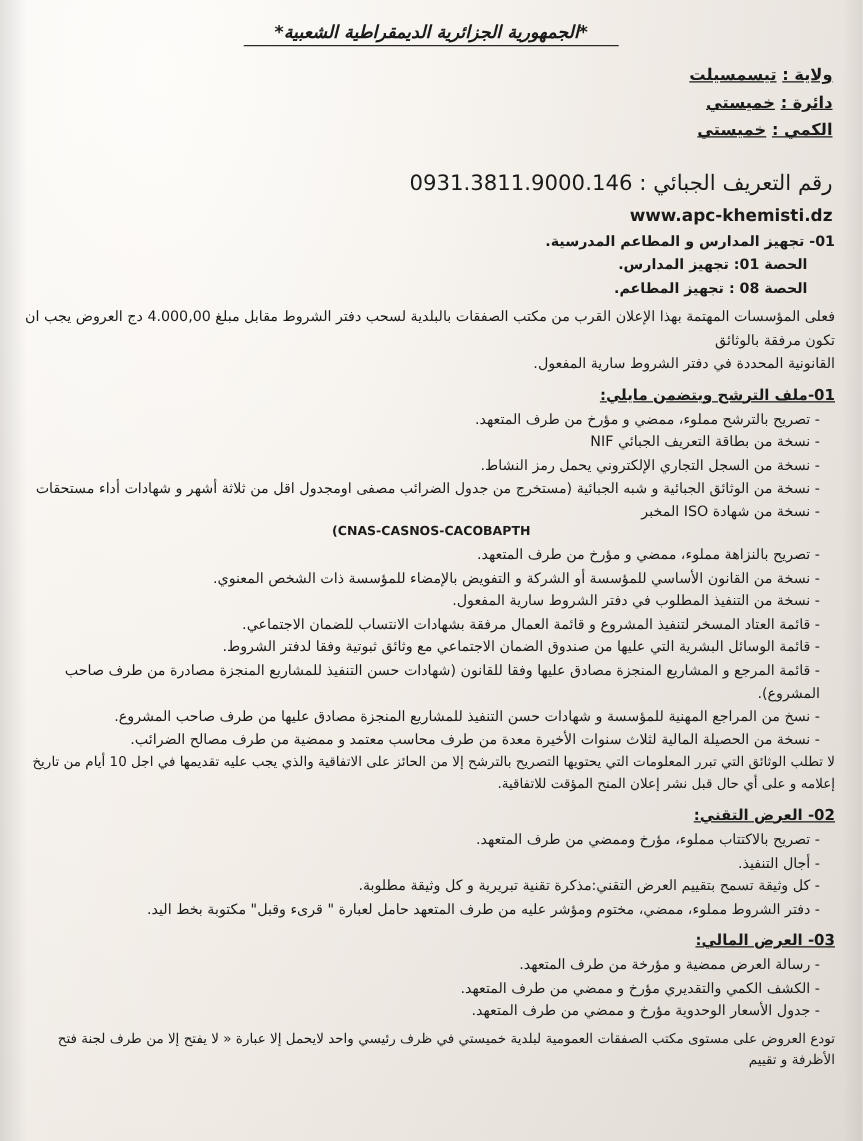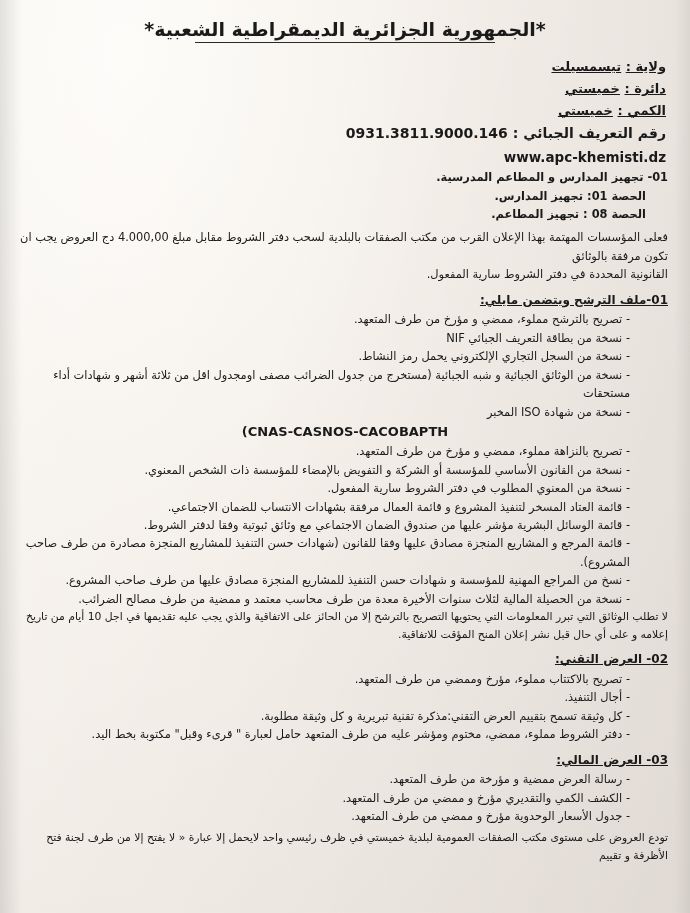--- a/index.html
+++ b/index.html
@@ -23,35 +23,35 @@
     pointer-events:none;
   }
   .page{
     position:absolute;inset:0;
     padding:12px 18px 0 18px;
     box-sizing:border-box;
   }
   .ar{ direction:rtl; text-align:right; }
 
   .hdr-title{
-    font-size:19px;font-weight:bold;text-align:center;
-    margin:6px 0 2px 0;letter-spacing:0;
+    font-size:14px;font-weight:bold;text-align:center;
+    margin:6px 0 2px 0;letter-spacing:0;font-style:italic;
   }
   .hdr-underline{
     width:300px;height:1px;background:#2a2a2a;margin:0 auto 14px auto;
   }
 
   .ident{
     margin-right:6px;
     font-size:13px;font-weight:bold;line-height:1.55;
     text-align:right;
   }
   .ident-row{ margin-bottom:2px; }
   .nif{
-    font-size:14px;font-weight:bold;margin-top:2px;direction:rtl;
+    font-size:17px;font-weight:normal;margin-top:19px;direction:rtl;
   }
   .site{
     font-size:13.5px;font-weight:bold;
     direction:ltr;text-align:right;margin-top:2px;
   }
 
   .doc-title{
     text-align:center;font-size:17px;font-weight:bold;
     margin:22px 0 4px 0;text-decoration:underline;
   }
@@ -61,24 +61,24 @@
   }
 
   .body-txt{ font-size:11.4px;line-height:1.62;text-align:right; }
   .lvl1{ margin-right:4px; }
   .lvl2{ margin-right:26px; }
   .sec{ font-weight:bold;font-size:12px;margin-top:7px; }
   .u{ text-decoration:underline; }
   .b{ font-weight:bold; }
   .ltr{ direction:ltr;unicode-bidi:embed; }
 
-  .dash{ margin-right:42px; }
+  .dash{ margin-right:16px; }
   .dash:before{ content:"- "; }
 
-  .centerline{ text-align:center;font-weight:bold;font-size:13px; }
+  .centerline{ text-align:center;font-weight:bold;font-size:10px; }
   .edge-shadow{
     position:absolute;left:0;top:0;bottom:0;width:22px;
     background:linear-gradient(90deg, rgba(0,0,0,.10), rgba(0,0,0,0));
     pointer-events:none;
   }
   .edge-shadow-r{
     position:absolute;right:0;top:0;bottom:0;width:16px;
     background:linear-gradient(270deg, rgba(0,0,0,.06), rgba(0,0,0,0));
     pointer-events:none;
   }
@@ -132,23 +132,23 @@
   <div class="body-txt">
     <div class="sec u lvl1">01-ملف الترشح  ويتضمن مايلي:</div>
     <div class="dash">تصريح بالترشح مملوء، ممضي و مؤرخ من طرف المتعهد.</div>
     <div class="dash">نسخة من بطاقة التعريف الجبائي NIF</div>
     <div class="dash">نسخة من السجل التجاري الإلكتروني يحمل رمز النشاط.</div>
     <div class="dash">نسخة من الوثائق الجبائية و شبه الجبائية (مستخرج من جدول الضرائب مصفى اومجدول اقل من ثلاثة أشهر و شهادات أداء مستحقات</div>
     <div class="dash">نسخة من شهادة ISO المخبر</div>
     <div class="centerline">CNAS-CASNOS-CACOBAPTH)</div>
     <div class="dash">تصريح بالنزاهة مملوء، ممضي و مؤرخ من طرف المتعهد.</div>
     <div class="dash">نسخة من القانون الأساسي للمؤسسة أو الشركة و التفويض بالإمضاء للمؤسسة ذات الشخص المعنوي.</div>
-    <div class="dash">نسخة من المعنوي المطلوب في دفتر الشروط سارية المفعول.</div>
+    <div class="dash">نسخة من التنفيذ المطلوب في دفتر الشروط سارية المفعول.</div>
     <div class="dash">قائمة العتاد المسخر لتنفيذ المشروع و قائمة العمال مرفقة بشهادات الانتساب للضمان الاجتماعي.</div>
-    <div class="dash">قائمة الوسائل البشرية مؤشر عليها من صندوق الضمان الاجتماعي مع وثائق ثبوتية وفقا لدفتر الشروط.</div>
+    <div class="dash">قائمة الوسائل البشرية التي عليها من صندوق الضمان الاجتماعي مع وثائق ثبوتية وفقا لدفتر الشروط.</div>
     <div class="dash">قائمة المرجع و المشاريع المنجزة مصادق عليها وفقا للقانون (شهادات حسن التنفيذ للمشاريع المنجزة مصادرة من طرف صاحب المشروع).</div>
     <div class="dash">نسخ من المراجع المهنية للمؤسسة و شهادات حسن التنفيذ للمشاريع المنجزة مصادق عليها من طرف صاحب المشروع.</div>
     <div class="dash">نسخة من الحصيلة المالية لثلاث سنوات الأخيرة معدة من طرف محاسب معتمد و ممضية من طرف مصالح الضرائب.</div>
     <div class="lvl1 tiny">لا تطلب الوثائق التي تبرر المعلومات التي يحتويها التصريح بالترشح إلا من الحائز على الاتفاقية والذي يجب عليه تقديمها في اجل 10 أيام من تاريخ إعلامه و على أي حال قبل نشر إعلان المنح المؤقت للاتفاقية.</div>
   </div>
 
   <div class="body-txt">
     <div class="sec u lvl1">02- العرض التقني:</div>
     <div class="dash">تصريح بالاكتتاب مملوء، مؤرخ وممضي من طرف المتعهد.</div>
     <div class="dash">أجال التنفيذ.</div>

